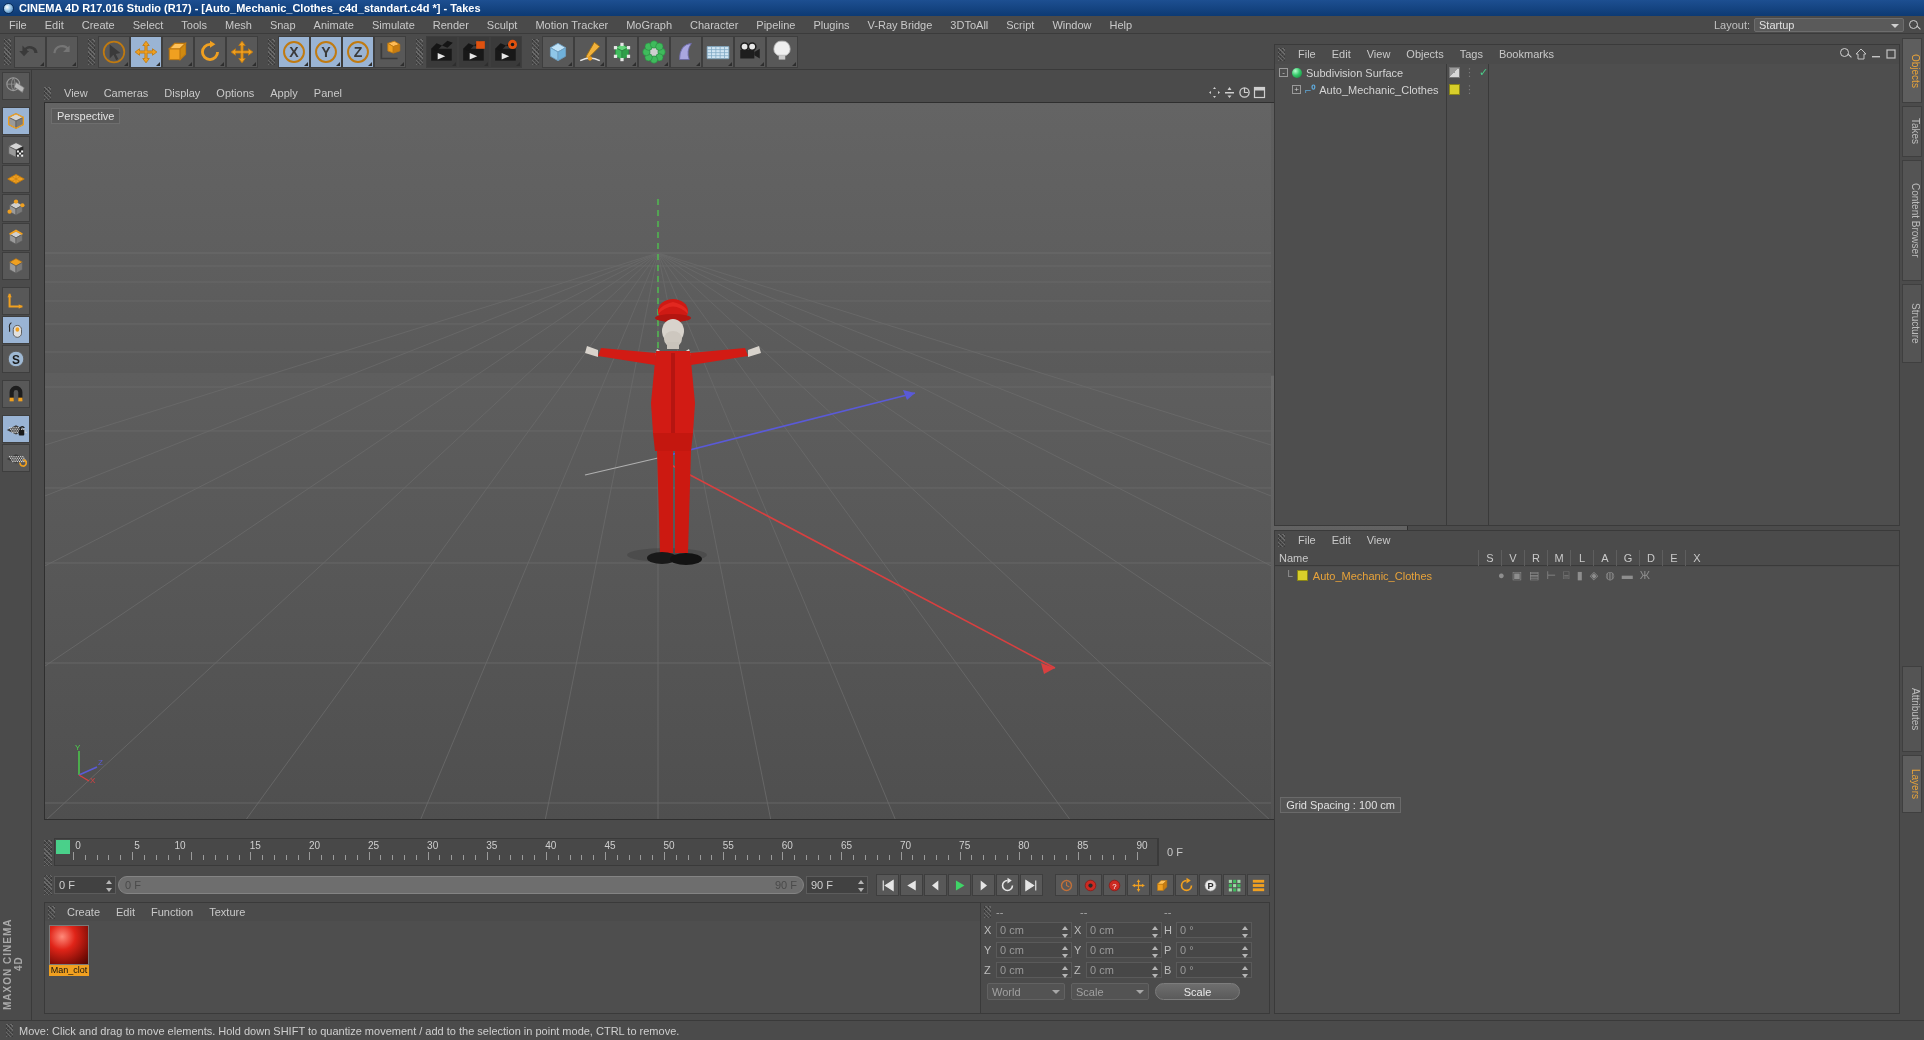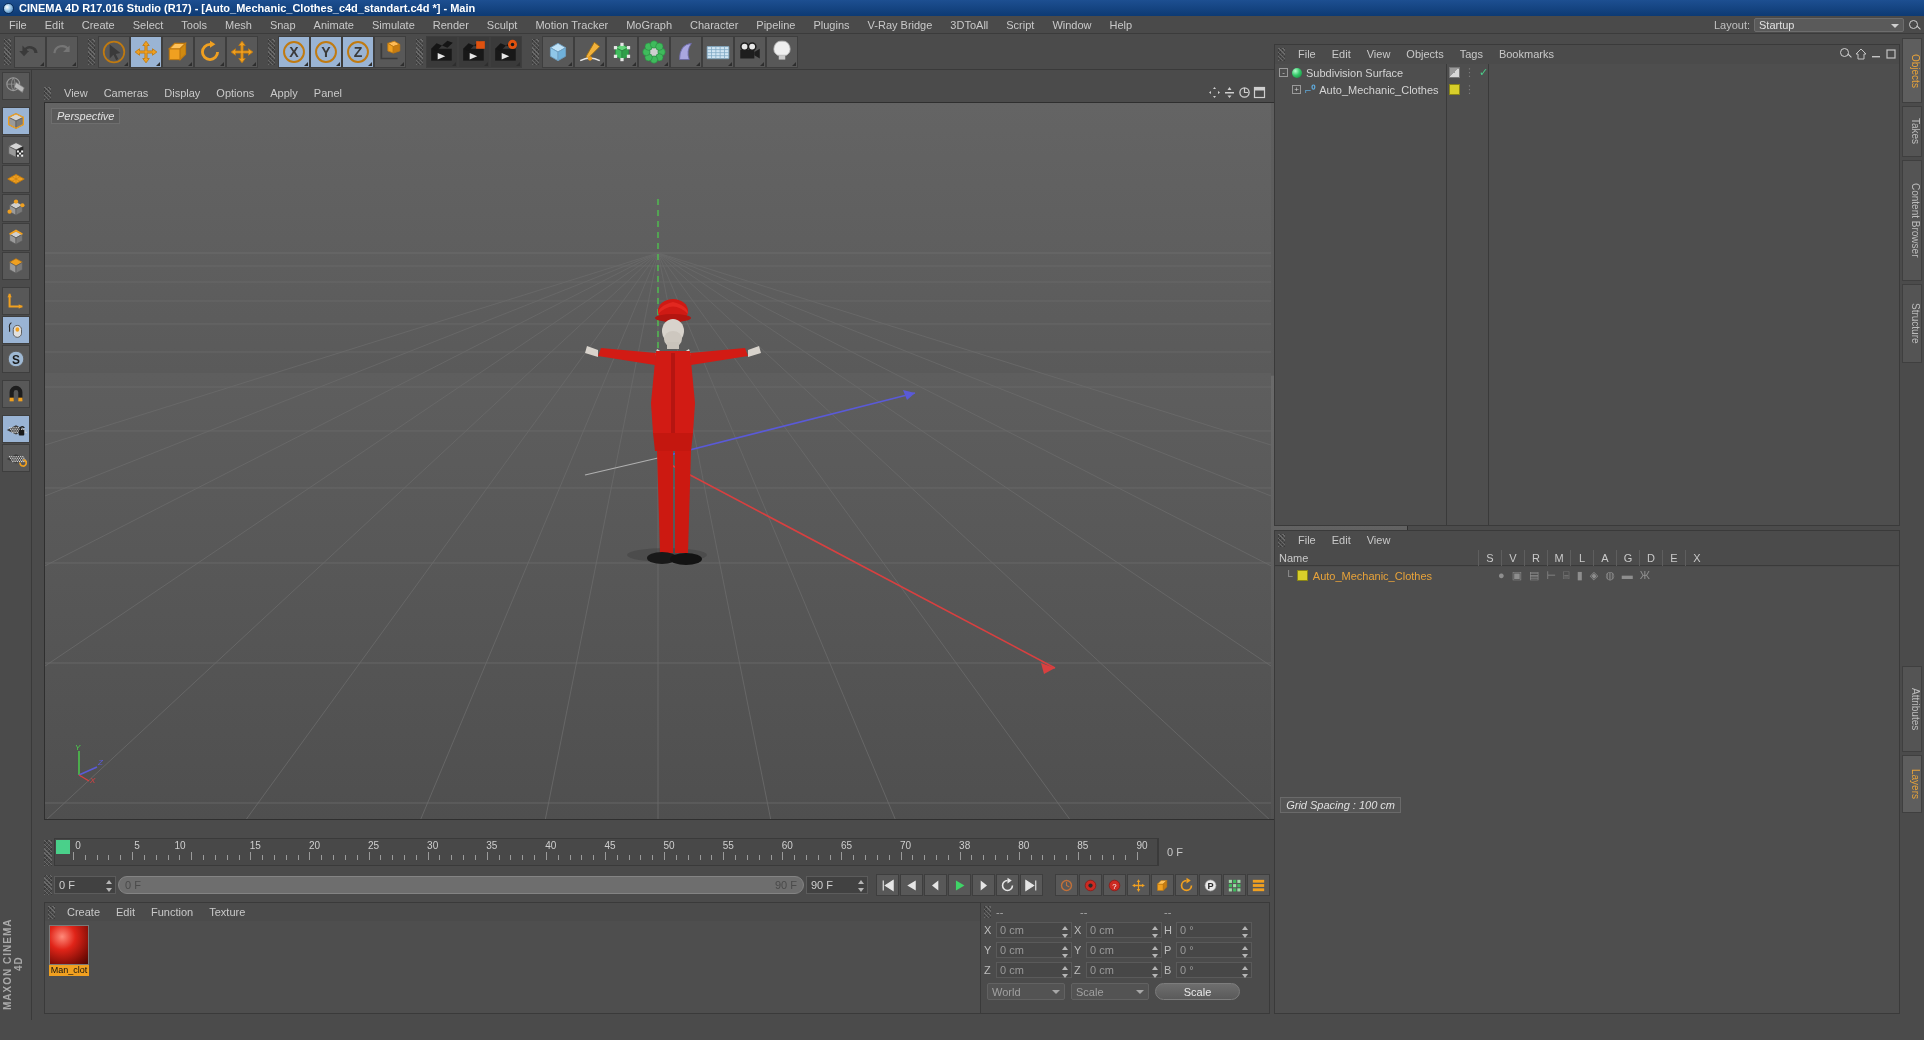--- a/index.html
+++ b/index.html
@@ -85,21 +85,21 @@
   .vp-menu .g { width:7px;height:13px;background:
      repeating-linear-gradient(45deg,#6a6a6a 0 1px,transparent 1px 3px),
      repeating-linear-gradient(-45deg,#3a3a3a 0 1px,transparent 1px 3px); margin-right:5px;}
   .vp-menu .mi { padding:0 8px; line-height:18px; font-size:11px; color:#c9c9c9;}
   .vp-icons { position:absolute; right:4px; top:2px; display:flex; gap:2px; align-items:center;}
   .vp-icons .vi { width:13px;height:13px; }
 
   .viewport {
     position:absolute; left:0; top:18px; width:1364px; height:718px;
     background:linear-gradient(to bottom,#5e5e5e 0%,#5a5a5a 38%,#6a6a6a 38.2%,#525252 100%);
-    border:1px solid #2f2f2f; overflow:hidden;font-style:italic;
+    border:1px solid #2f2f2f; overflow:hidden;
   }
   .persp-label {
     position:absolute; left:6px; top:5px; background:#5a5a5a; border:1px solid #6e6e6e;
     padding:1px 5px; font-size:11px; color:#e2e2e2; z-index:8;
   }
   .grid-spacing {
     position:absolute; right:6px; bottom:6px; background:#555; border:1px solid #6a6a6a;
     padding:1px 5px; font-size:11px; color:#e0e0e0; z-index:8;
   }
   .axisgizmo { position:absolute; left:26px; bottom:36px; width:40px;height:40px; z-index:8;}
@@ -211,21 +211,21 @@
      repeating-linear-gradient(-45deg,#3a3a3a 0 1px,transparent 1px 3px);}
   .statusbar .txt { font-size:11px; color:#cfcfcf; }
 </style>
 </head>
 <body>
 
 <div class="app">
 
   <div class="titlebar">
     <div class="tlogo"></div>
-    <span>CINEMA 4D R17.016 Studio (R17) - [Auto_Mechanic_Clothes_c4d_standart.c4d *] - Main</span>
+    <span>CINEMA 4D R17.016 Studio (R17) - [Auto_Mechanic_Clothes_c4d_standart.c4d *] - Takes</span>
   </div>
 
   <div class="menubar" id="menubar">
     <div class="mi">File</div>
       <div class="mi">Edit</div>
       <div class="mi">Create</div>
       <div class="mi">Select</div>
       <div class="mi">Tools</div>
       <div class="mi">Mesh</div>
       <div class="mi">Snap</div>
@@ -848,21 +848,21 @@
         <div class="tl-tick" style="left: 810.089px;"></div>
         <div class="tl-tick" style="left: 821.911px;"></div>
         <div class="tl-tick" style="left: 833.733px;"></div>
         <div class="tl-tick maj" style="left: 845.556px;"></div>
         <div class="tl-num" style="left: 850.556px;">70</div>
         <div class="tl-tick" style="left: 857.378px;"></div>
         <div class="tl-tick" style="left: 869.2px;"></div>
         <div class="tl-tick" style="left: 881.022px;"></div>
         <div class="tl-tick" style="left: 892.844px;"></div>
         <div class="tl-tick maj" style="left: 904.667px;"></div>
-        <div class="tl-num" style="left: 909.667px;">38</div>
+        <div class="tl-num" style="left: 909.667px;">75</div>
         <div class="tl-tick" style="left: 916.489px;"></div>
         <div class="tl-tick" style="left: 928.311px;"></div>
         <div class="tl-tick" style="left: 940.133px;"></div>
         <div class="tl-tick" style="left: 951.956px;"></div>
         <div class="tl-tick maj" style="left: 963.778px;"></div>
         <div class="tl-num" style="left: 968.778px;">80</div>
         <div class="tl-tick" style="left: 975.6px;"></div>
         <div class="tl-tick" style="left: 987.422px;"></div>
         <div class="tl-tick" style="left: 999.244px;"></div>
         <div class="tl-tick" style="left: 1011.07px;"></div>
@@ -1201,14 +1201,18 @@
   <div class="vtabs" id="vtabs">
       <div class="vtab sel" style="height: 65px;">Objects</div>
       <div class="vtab" style="height: 51px;">Takes</div>
       <div class="vtab" style="height: 121px;">Content Browser</div>
       <div class="vtab" style="height: 79px;">Structure</div>
       <div style="height: 300px;"></div>
       <div class="vtab" style="height: 86px;">Attributes</div>
       <div class="vtab sel" style="height: 58px;">Layers</div>
     </div>
 
+  <div class="statusbar">
+    <div class="g"></div>
+    <span class="txt">Move: Click and drag to move elements. Hold down SHIFT to quantize movement / add to the selection in point mode, CTRL to remove.</span>
+  </div>
 
 </div>
 
 </body></html>

